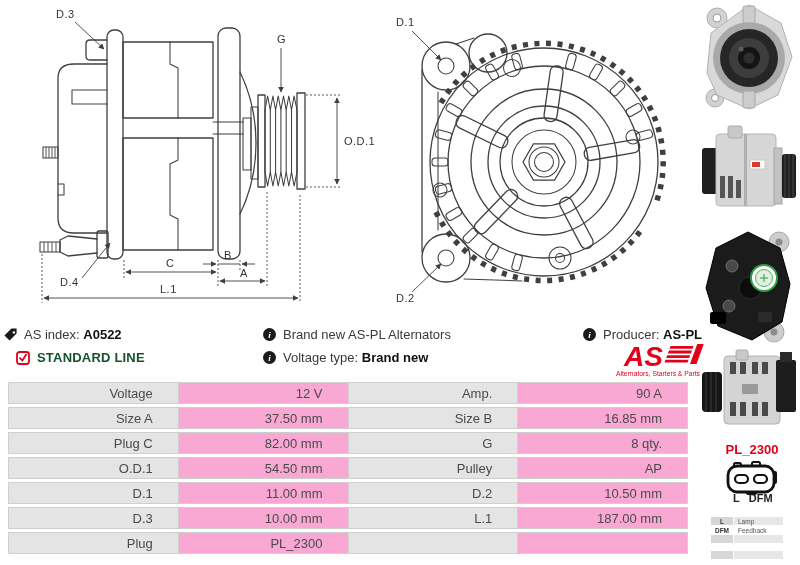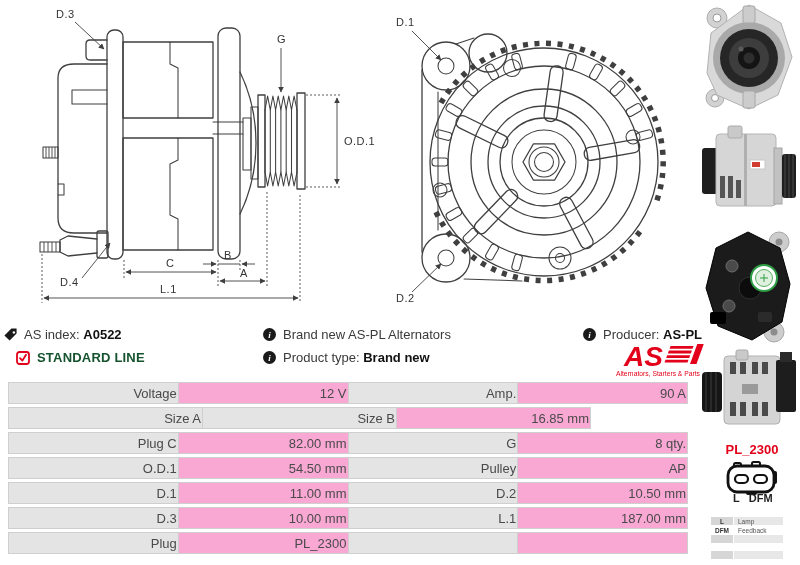--- a/index.html
+++ b/index.html
@@ -19,21 +19,21 @@
   .info-item .txt b{color:#111;}
   .info-icon{width:13px;height:13px;border-radius:50%;background:#1a1a1a;color:#fff;
              display:inline-flex;align-items:center;justify-content:center;
              font:italic bold 9px "Liberation Serif",serif;margin-right:7px;flex:0 0 auto;}
   .std-line{font-weight:bold;color:#14532d;letter-spacing:.2px;}
 
   
   .spec-table{position:absolute;left:8px;top:382px;width:680px;}
   .spec-row{display:flex;height:22px;margin-bottom:3px;}
   .cell{box-sizing:border-box;width:195px;border:1px solid #cfcfcf;display:flex;align-items:center;
-        justify-content:flex-end;padding-right:1px;font-size:13px;color:#4a4a4a;}
+        justify-content:flex-end;padding-right:25px;font-size:13px;color:#4a4a4a;}
   .cell + .cell{margin-left:-1px;}
   .cell.label{background:#e4e4e4;}
   .cell.value{background:#f9a8d4;}
 
   
   .plug-name{position:absolute;left:720px;top:442px;width:64px;text-align:center;
              font-size:13px;font-weight:bold;color:#e2001a;}
   .pin-labels{position:absolute;left:726px;top:492px;width:52px;display:flex;
               font-size:11px;font-weight:bold;color:#222;}
   .pin-labels .pinL{margin-left:7px;}
@@ -325,21 +325,21 @@
     <svg width="14" height="14" viewBox="0 0 14 14" style="margin-right:7px">
       <rect x="1" y="1" width="12" height="12" rx="2.5" fill="none" stroke="#e2001a" stroke-width="1.8"></rect>
       <path d="M4,7.2 L6.4,9.6 L10,3.8" fill="none" stroke="#e2001a" stroke-width="1.8" stroke-linecap="round" stroke-linejoin="round"></path>
     </svg>
     <span class="std-line">STANDARD LINE</span>
   </div>
 
   <div class="info-item" style="left:263px;top:350px">
     <span class="info-icon">i</span>
     <span class="txt">
-      <span>Product type:</span>&nbsp;<b>Brand new</b>
+      <span>Voltage type:</span>&nbsp;<b>Brand new</b>
     </span>
   </div>
 
   <svg class="svg-abs" style="left:612px;top:342px" width="92" height="37" viewBox="0 0 92 37">
     <text x="12" y="24" font-family="Liberation Sans,sans-serif" font-size="28" font-weight="bold" font-style="italic" fill="#e2001a">AS</text>
     <g transform="skewX(-20)">
       <rect x="60" y="4" width="23" height="2.8" fill="#e2001a"></rect>
       <rect x="60" y="8.6" width="23" height="2.8" fill="#e2001a"></rect>
       <rect x="60" y="13.2" width="23" height="2.8" fill="#e2001a"></rect>
       <rect x="60" y="17.8" width="23" height="2.8" fill="#e2001a"></rect>
@@ -350,20 +350,21 @@
 
   <div class="spec-table">
     <div class="spec-row">
       <div class="cell label">Voltage</div>
       <div class="cell value">12 V</div>
       <div class="cell label">Amp.</div>
       <div class="cell value">90 A</div>
     </div>
     <div class="spec-row">
       <div class="cell label">Size A</div>
+      <div class="cell value">37.50 mm</div>
       <div class="cell label">Size B</div>
       <div class="cell value">16.85 mm</div>
     </div>
     <div class="spec-row">
       <div class="cell label">Plug C</div>
       <div class="cell value">82.00 mm</div>
       <div class="cell label">G</div>
       <div class="cell value">8 qty.</div>
     </div>
     <div class="spec-row">

